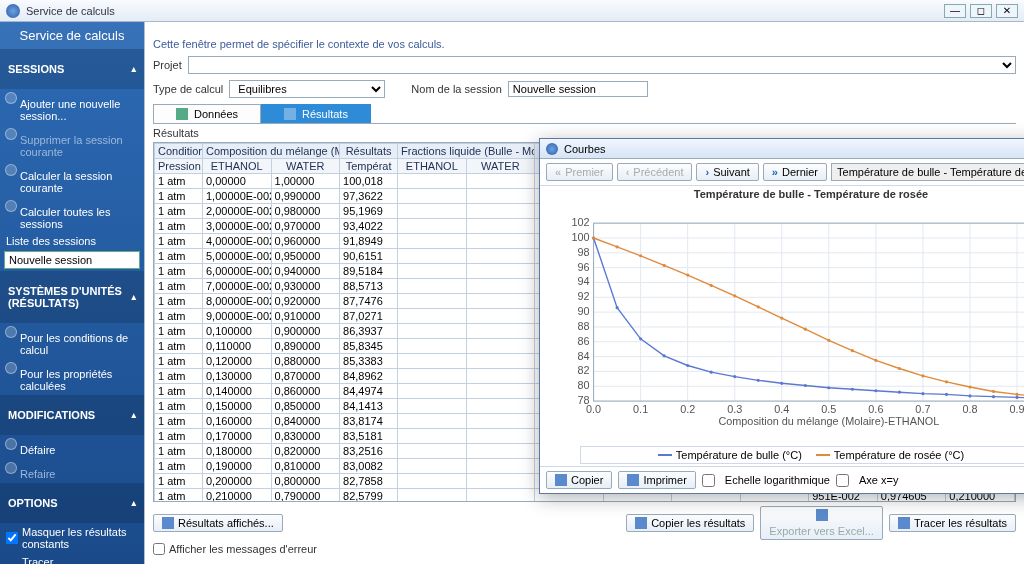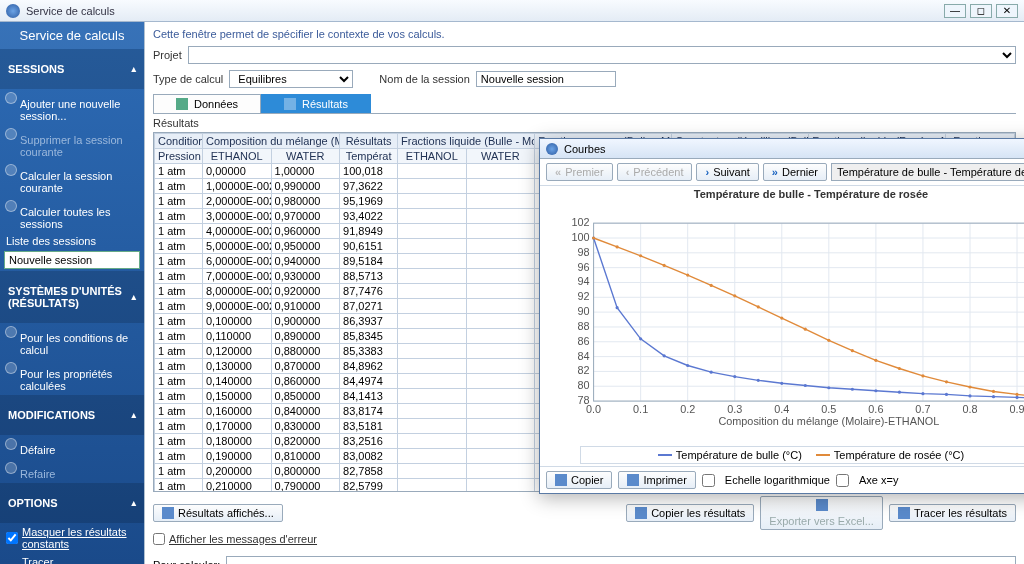--- a/index.html
+++ b/index.html
@@ -12,24 +12,24 @@
 
 .app { display: flex; height: 542px; }
 .sidebar { width: 144px; background: linear-gradient(#2d6bb5,#1a4a8a); color: #fff; display: flex; flex-direction: column; }
 .sidebar .brand { text-align: center; padding: 6px 0; font-size: 13px; background: rgba(255,255,255,0.05); }
 .sb-head { background: rgba(0,0,0,0.15); padding: 14px 8px; font-weight: bold; display: flex; justify-content: space-between; align-items: center; }
 .sb-head .chev { font-size: 9px; }
 .sb-item { padding: 9px 6px 3px 20px; cursor: pointer; position: relative; }
 .sb-item .ic { position: absolute; left: 5px; top: 3px; width: 12px; height: 12px; border-radius: 50%; background: #fff3; border: 1px solid #fff6; }
 .sb-item.disabled { color: #9bb8dc; }
 .sb-list { background: #fff; color: #000; margin: 2px 4px; height: 24px; padding: 2px 4px; border: 1px solid #6a8; }
-.sb-check { display: flex; align-items: center; gap: 4px; padding: 3px 6px; text-decoration: underline; }
+.sb-check { display: flex; align-items: center; gap: 4px; padding: 3px 6px; }
 .sb-check input { width: 12px; height: 12px; }
 
-.main { flex: 1; background: #fff; border-left: 1px solid #b0c0d0; padding: 6px 8px; overflow: hidden; position: relative; }
+.main { flex: 1; background: #fff; border-left: 1px solid #b0c0d0; padding: 16px 8px; overflow: hidden; position: relative; }
 .hint { color: #3b5b9a; margin-bottom: 6px; }
 .row { display: flex; align-items: center; gap: 6px; margin-bottom: 6px; }
 .row label { color: #333; }
 .row select, .row input { border: 1px solid #9ab; padding: 1px 4px; background: #fff; }
 .row .proj { flex: 1; }
 .tabs { display: flex; border-bottom: 1px solid #9ab; }
 .tab { padding: 3px 22px; border: 1px solid #9ab; border-bottom: none; background: #fdfdfd; display: flex; align-items: center; gap: 6px; cursor: pointer; }
 .tab.active { background: #2d8bd8; color: #fff; border-color: #2d8bd8; }
 .tab .ic { width: 12px; height: 12px; background: #5a8; }
 .tab.active .ic { background: #fff5; }
@@ -134,21 +134,21 @@
   </div>
 
   <div class="main">
     <div class="hint">Cette fenêtre permet de spécifier le contexte de vos calculs.</div>
     <div class="row">
       <label>Projet</label>
       <select class="proj"><option></option></select>
     </div>
     <div class="row">
       <label>Type de calcul</label>
-      <select style="width:124px"><option>Equilibres</option></select>
+      <select style="width:156px"><option>Equilibres</option></select>
       <label style="margin-left:20px">Nom de la session</label>
       <input style="width: 140px;" value="Nouvelle session">
     </div>
     <div class="tabs">
       <div class="tab">
           <span class="ic"></span>
           <span>Données</span>
         </div>
       <div class="tab active">
           <span class="ic"></span>

